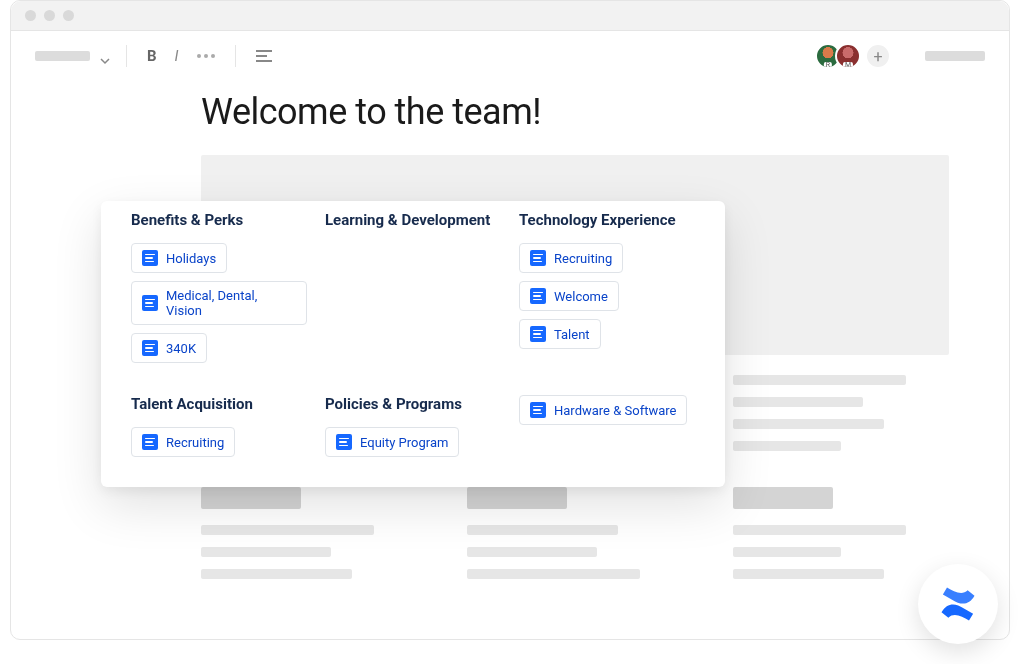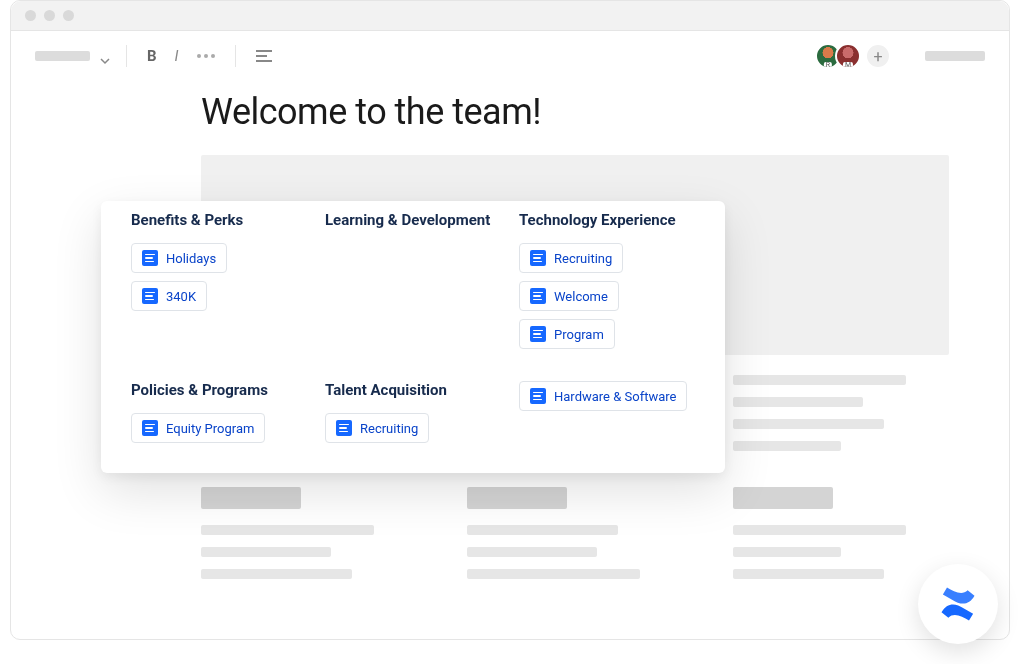--- a/index.html
+++ b/index.html
@@ -274,20 +274,28 @@
                 <span></span>
               </span>
               <span>Holidays</span>
             </div>
             <div class="chip">
               <span class="doc-icon">
                 <span></span>
                 <span></span>
                 <span></span>
               </span>
+              <span>Medical, Dental, Vision</span>
+            </div>
+            <div class="chip">
+              <span class="doc-icon">
+                <span></span>
+                <span></span>
+                <span></span>
+              </span>
               <span>340K</span>
             </div>
           </div>
         </div>
         <div>
           <div class="col-title">Learning &amp; Development</div>
           <div class="chip-list">
           </div>
         </div>
         <div>
@@ -308,47 +316,47 @@
                 <span></span>
               </span>
               <span>Welcome</span>
             </div>
             <div class="chip">
               <span class="doc-icon">
                 <span></span>
                 <span></span>
                 <span></span>
               </span>
-              <span>Program</span>
+              <span>Talent</span>
+            </div>
+          </div>
+        </div>
+        <div>
+          <div class="col-title">Talent Acquisition</div>
+          <div class="chip-list">
+            <div class="chip">
+              <span class="doc-icon">
+                <span></span>
+                <span></span>
+                <span></span>
+              </span>
+              <span>Recruiting</span>
             </div>
           </div>
         </div>
         <div>
           <div class="col-title">Policies &amp; Programs</div>
           <div class="chip-list">
             <div class="chip">
               <span class="doc-icon">
                 <span></span>
                 <span></span>
                 <span></span>
               </span>
               <span>Equity Program</span>
-            </div>
-          </div>
-        </div>
-        <div>
-          <div class="col-title">Talent Acquisition</div>
-          <div class="chip-list">
-            <div class="chip">
-              <span class="doc-icon">
-                <span></span>
-                <span></span>
-                <span></span>
-              </span>
-              <span>Recruiting</span>
             </div>
           </div>
         </div>
         <div>
           <div class="chip-list">
             <div class="chip">
               <span class="doc-icon">
                 <span></span>
                 <span></span>
                 <span></span>

